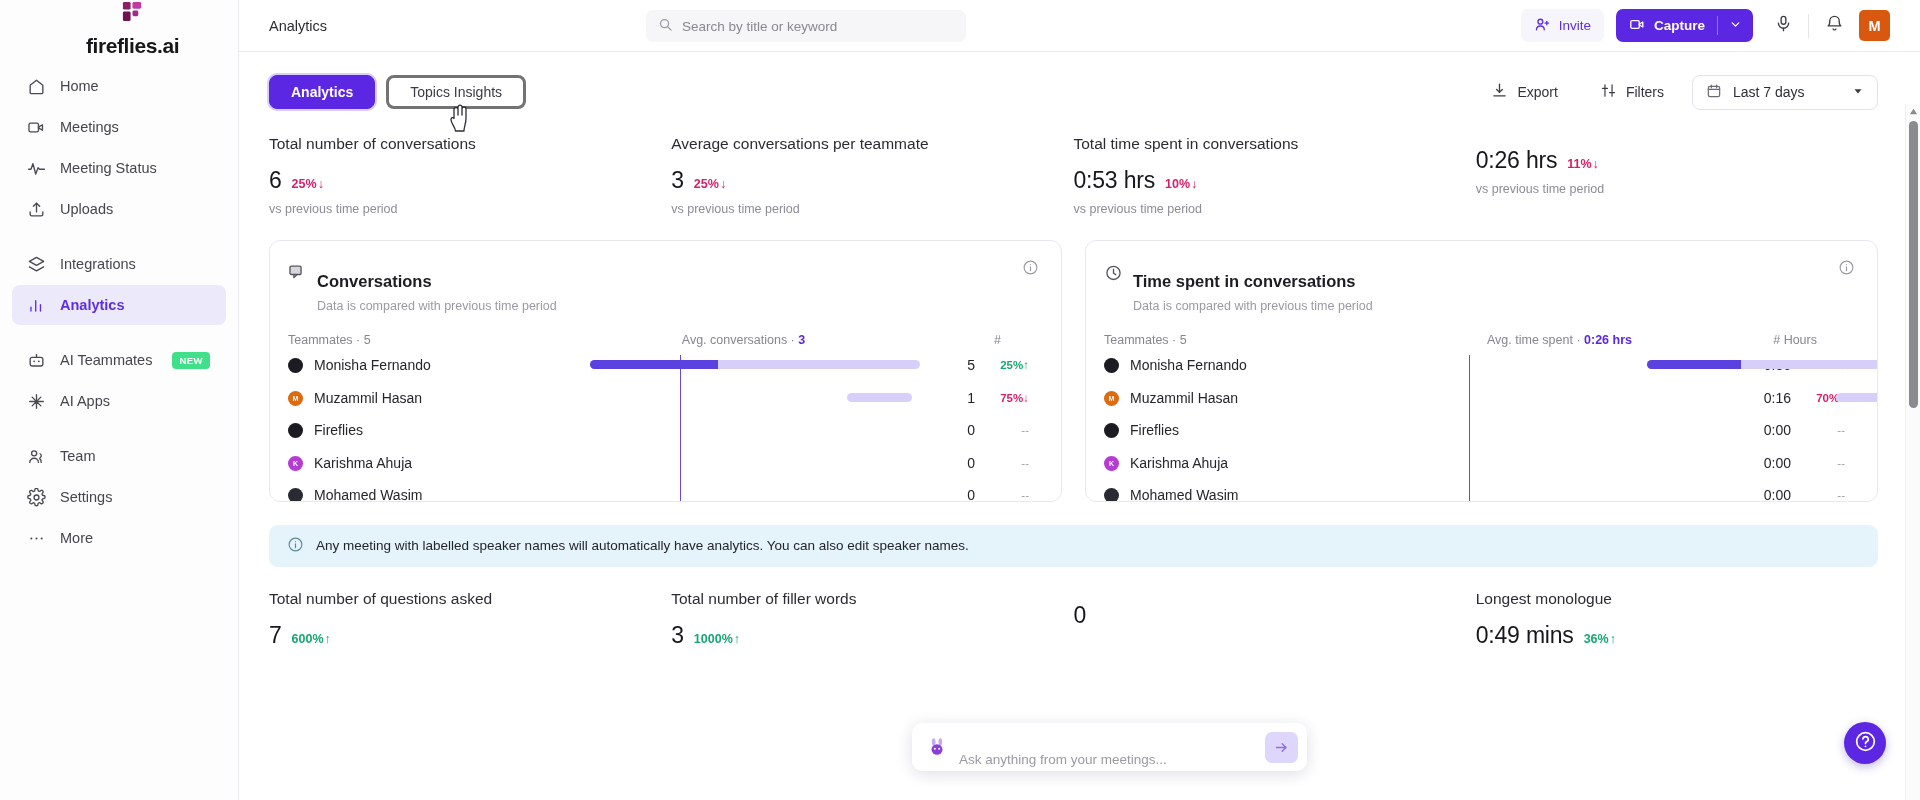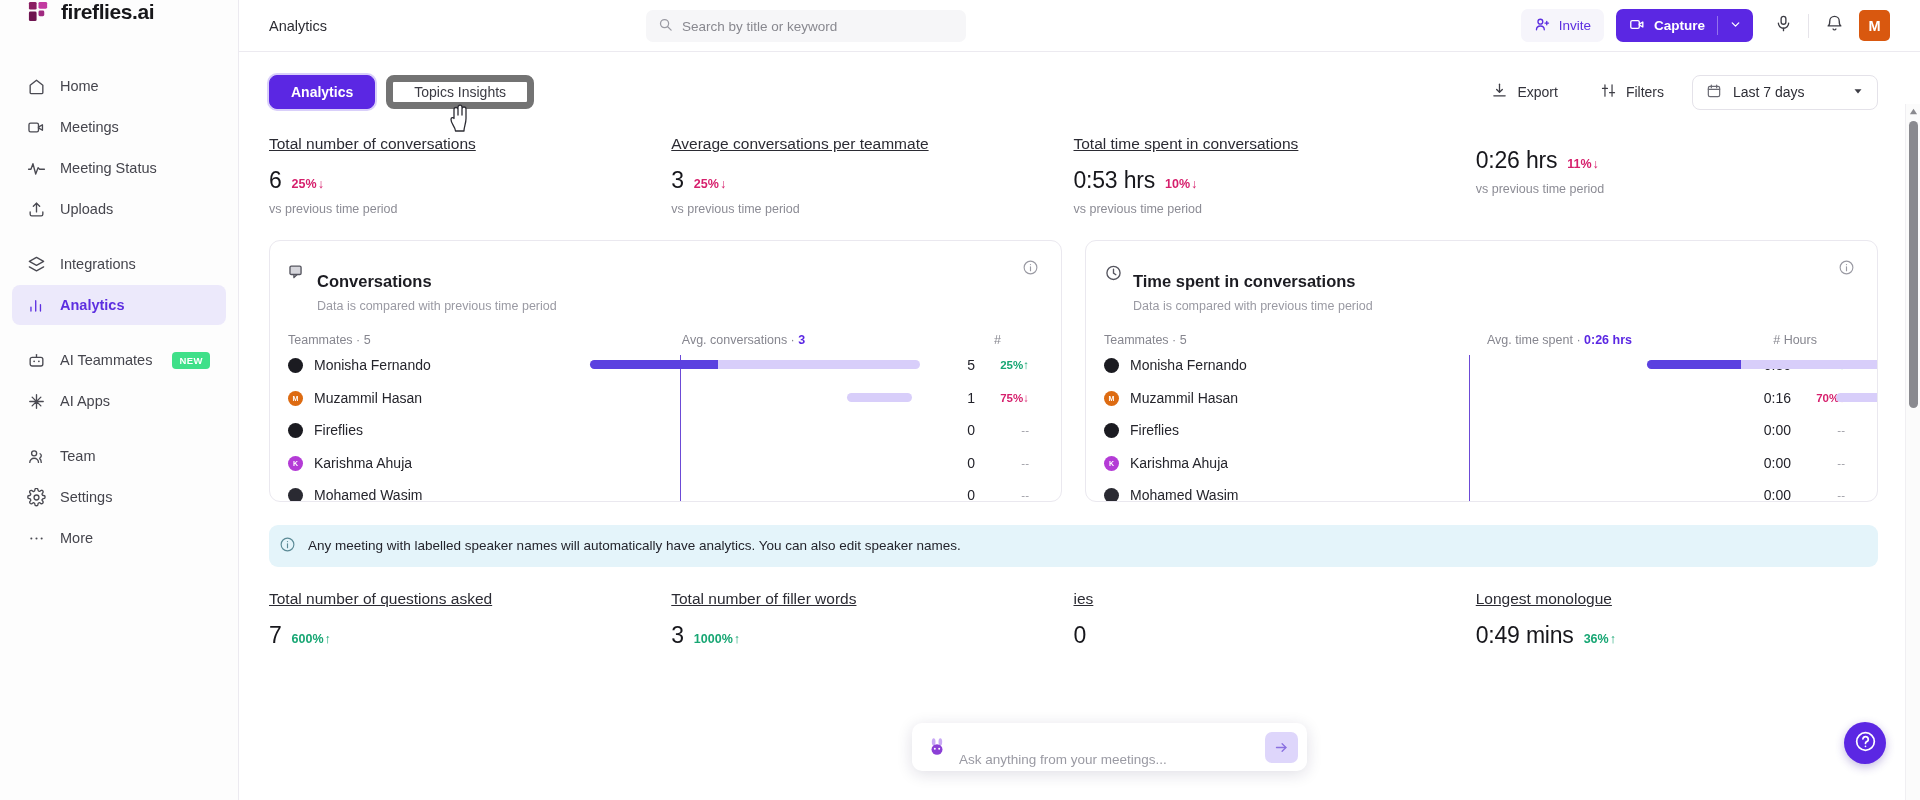--- a/index.html
+++ b/index.html
@@ -11,21 +11,21 @@
     color: #1c1c1e;
   }
   .app { display: flex; width: 1920px; height: 800px; position: relative; }
 
   
   .sidebar {
     width: 239px; height: 800px; background: #fdfdfd;
     border-right: 1px solid #eceaf0; flex: 0 0 239px;
     padding-top: 0;
   }
-  .logo-row { height: 52px; display: flex; padding-left: 27px; gap: 11px; }
+  .logo-row { height: 52px; display: flex; align-items: center; padding-left: 27px; gap: 11px; flex-direction: column; }
   .logo-mark { width: 23px; height: 23px; position: relative; flex: 0 0 23px; }
   .logo-text { font-size: 21px; font-weight: 700; letter-spacing: -0.4px; color: #17171a; }
   .nav { padding: 14px 12px 0 12px; }
   .nav-item {
     display: flex; align-items: center; gap: 14px;
     height: 40px; padding: 0 14px; border-radius: 8px;
     color: #45454d; font-size: 14.5px; margin-bottom: 1px;
     cursor: pointer; position: relative;
   }
   .nav-item.active { background: #ece9fb; color: #5d2fe0; font-weight: 600; }
@@ -74,42 +74,42 @@
   }
 
   
   .content { flex: 1; overflow: hidden; position: relative; background: #fff; padding: 0 0 0 0; }
   .content-inner { padding: 20px 42px 0 30px; }
 
   .tabs-row { display: flex; align-items: center; height: 40px; position: relative; }
   .tab {
     height: 34px; display: flex; align-items: center; justify-content: center;
     padding: 0 21px; font-size: 14px; border-radius: 8px; cursor: pointer;
-    border: 7px solid #737373; background: #fff; color: #3a3a42; margin-right: 11px;
+    border: 3px solid #737373; background: #fff; color: #3a3a42; margin-right: 11px;
   }
   .tab.active {
     background: #5b27e3; color: #fff; font-weight: 600;
     border: 1px solid #5b27e3; box-shadow: 0 0 0 2px #d9cffa;
   }
   .tabs-actions { margin-left: auto; display: flex; align-items: center; gap: 0; }
   .tool-btn {
     display: flex; align-items: center; gap: 9px; height: 34px; padding: 0 14px;
     font-size: 14px; color: #33333b; cursor: pointer; border-radius: 7px; margin-right: 14px;
   }
   .date-picker {
     display: flex; align-items: center; height: 35px; min-width: 186px;
     border: 1px solid #e4e2e9; border-radius: 8px; padding: 0 13px;
     font-size: 14px; color: #2d2d35; gap: 11px; cursor: pointer; background: #fff;
   }
   .date-picker .dp-caret { margin-left: auto; }
 
   
   .kpi-row { display: flex; margin-top: 22px; }
   .kpi { flex: 1; padding-right: 36px; }
-  .kpi-title { font-size: 15.5px; color: #2b2b33; line-height: 1.28; max-width: 330px; text-decoration: underline; }
+  .kpi-title { font-size: 15.5px; color: #2b2b33; line-height: 1.28; max-width: 330px; }
   .kpi-val-row { display: flex; align-items: baseline; gap: 10px; margin-top: 13px; }
   .kpi-val { font-size: 23px; font-weight: 400; color: #17171c; letter-spacing: -.2px; }
   .delta { font-size: 12.5px; font-weight: 600; display: inline-flex; align-items: center; gap: 1px; }
   .delta.down { color: #d61f6c; }
   .delta.up { color: #17a673; }
   .kpi-sub { font-size: 12.5px; color: #8c8c95; margin-top: 8px; }
 
   
   .cards-row { display: flex; gap: 23px; margin-top: 24px; }
   .card {
@@ -144,21 +144,21 @@
   .bar-prev { background: #d8cefa; }
   .bar-cur { background: #5b41e0; border-radius: 5px 0 0 5px; }
   .cell-val { width: 112px; flex: 0 0 112px; display: flex; align-items: center; justify-content: flex-end; gap: 10px; padding-right: 10px; }
   .cell-val .v { font-size: 14px; color: #22222a; min-width: 34px; text-align: right; }
   .cell-val .d { font-size: 11.5px; font-weight: 600; min-width: 44px; text-align: right; }
   .cell-val .d.na { color: #9a9aa3; font-weight: 400; }
 
   
   .banner {
     margin-top: 23px; background: #e4f4fa; border-radius: 9px; height: 42px;
-    display: flex; align-items: center; gap: 12px; padding: 0 10px;
+    display: flex; align-items: center; gap: 12px; padding: 0 18px;
     font-size: 13.5px; color: #24242c;
   }
 
   
   .kpi-row2 { display: flex; margin-top: 22px; }
   .kpi2 { flex: 1; padding-right: 36px; }
 
   
   .askbar {
     position: absolute; left: 912px; top: 723px; width: 395px; height: 48px;
@@ -703,21 +703,20 @@
             <div class="kpi-title">Total number of filler words</div>
             <div class="kpi-val-row">
               <span class="kpi-val">3</span>
               <span class="delta up">
                   <span>1000%</span>
                   <span>↑</span>
                 </span>
             </div>
           </div>
           <div class="kpi2">
-            <div class="kpi-title">ies</div>
             <div class="kpi-val-row">
               <span class="kpi-val">0</span>
             </div>
           </div>
           <div class="kpi2">
             <div class="kpi-title">Longest monologue</div>
             <div class="kpi-val-row">
               <span class="kpi-val">0:49 mins</span>
               <span class="delta up">
                   <span>36%</span>

